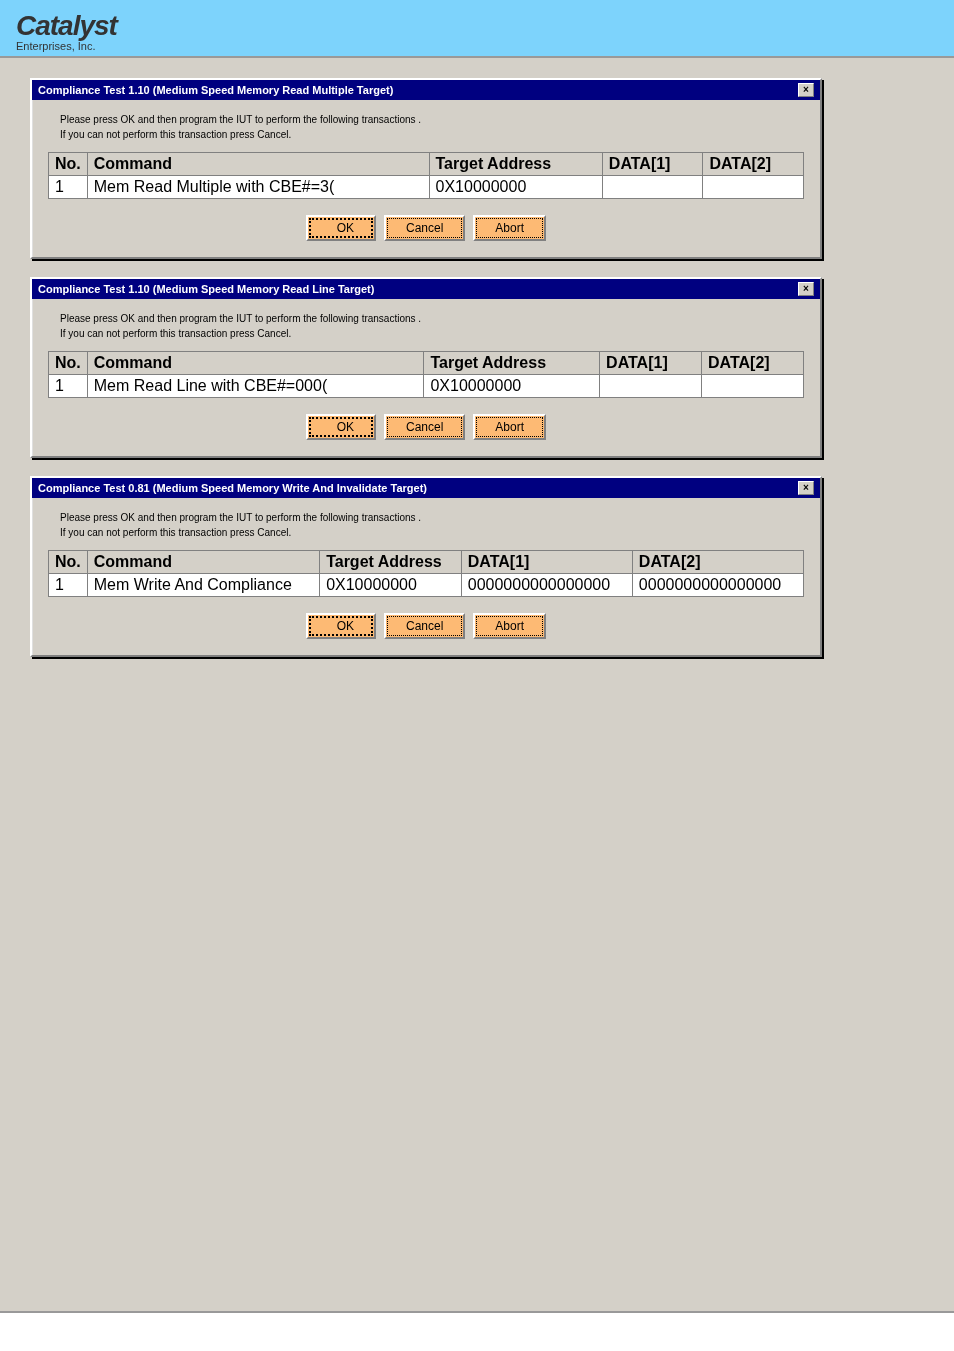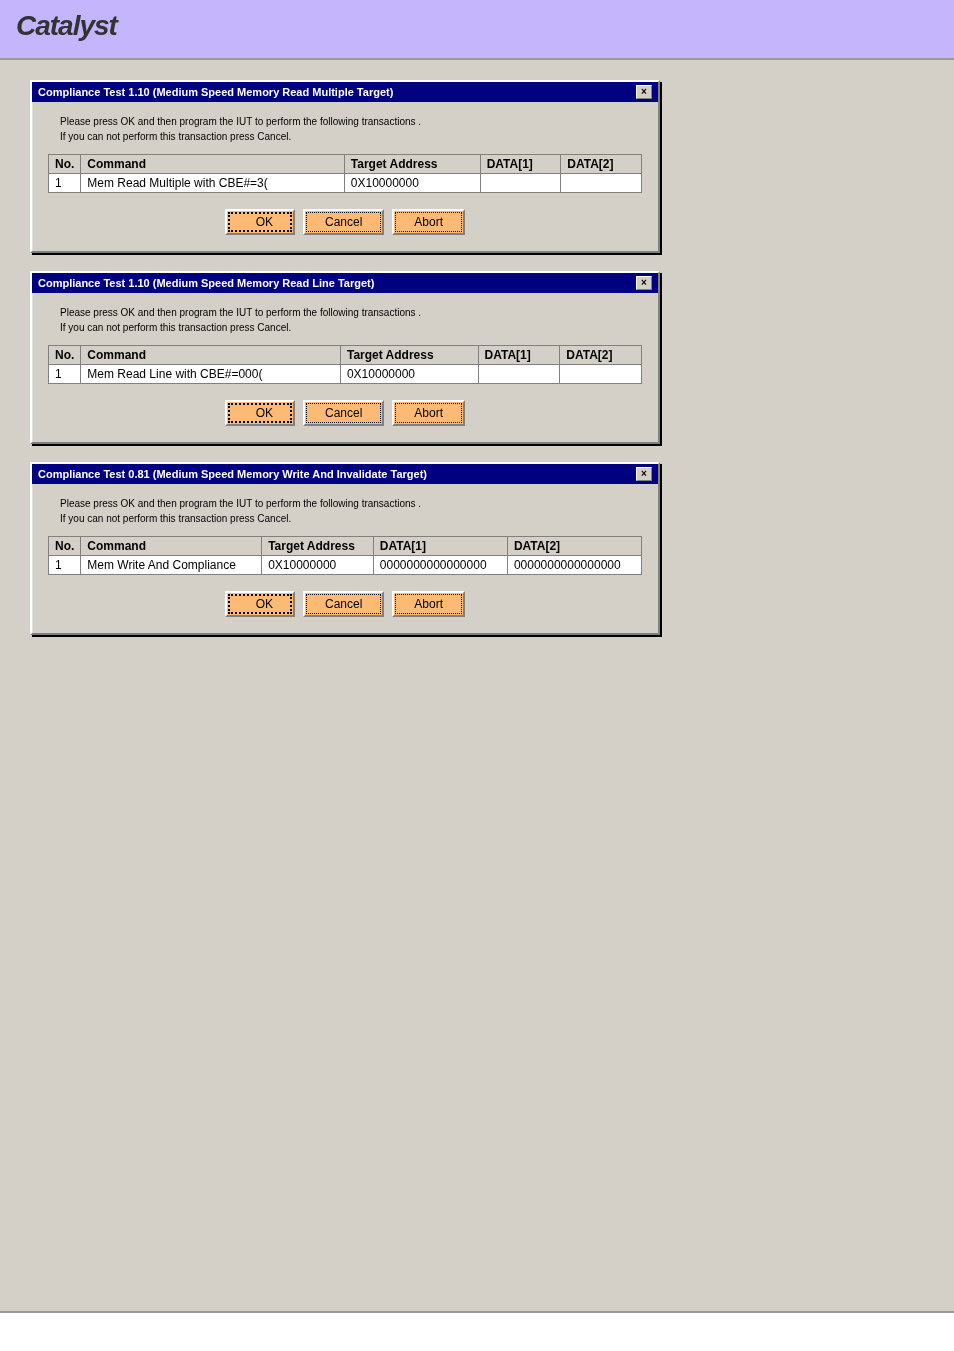--- a/index.html
+++ b/index.html
@@ -6,23 +6,23 @@
     body {
       background: #d4d0c8;
       font-family: 'Arial', sans-serif;
       font-size: 12px;
       width: 954px;
       min-height: 1351px;
     }
 
     
     .header {
-      background: #c4b5fd;
+      background: #7dd3fc;
       border-bottom: 2px solid #999;
-      padding: 10px 16px 16px 16px;
+      padding: 10px 16px 4px 16px;
       margin-bottom: 20px;
     }
     .logo-text {
       font-size: 28px;
       font-weight: 900;
       font-style: italic;
       color: #333;
       letter-spacing: -1px;
       font-family: 'Arial Black', Arial, sans-serif;
     }
@@ -48,21 +48,21 @@
       padding: 0 30px;
       margin-bottom: 18px;
     }
 
     .dialog {
       background: #d4d0c8;
       border: 2px solid #808080;
       border-top: 2px solid #ffffff;
       border-left: 2px solid #ffffff;
       box-shadow: 2px 2px 0 #000, inset 1px 1px 0 #dfdfdf;
-      width: 630px;
+      width: 792px;
     }
 
     .dialog-titlebar {
       background: #000080;
       color: white;
       padding: 3px 6px;
       display: flex;
       align-items: center;
       justify-content: space-between;
       font-size: 11px;
@@ -95,21 +95,21 @@
       margin-bottom: 10px;
       line-height: 1.5;
       margin-left: 12px;
     }
 
     
     .data-table {
       width: 100%;
       border-collapse: collapse;
       border: 1px solid #808080;
-      font-size: 12px;
+      font-size: 16px;
       margin-bottom: 16px;
     }
 
     .data-table th {
       background: #d4d0c8;
       border: 1px solid #808080;
       padding: 2px 6px;
       text-align: left;
       font-weight: bold;
       white-space: nowrap;
@@ -147,20 +147,21 @@
     .ok-button {
       outline: 2px dotted #000;
       outline-offset: -5px;
     }
   </style>
 </head>
 <body>
 
 <div class="header">
   <div class="logo-text">Catalyst</div>
+  <div class="logo-sub">Enterprises, Inc.</div>
 </div>
 
 <div id="dialogs-container">
 <div class="dialog-wrapper">
       <div class="dialog">
         <div class="dialog-titlebar">
           <span>Compliance Test 1.10 (Medium Speed Memory Read Multiple Target)</span>
           <div class="dialog-close-btn">×</div>
         </div>
         <div class="dialog-content">

